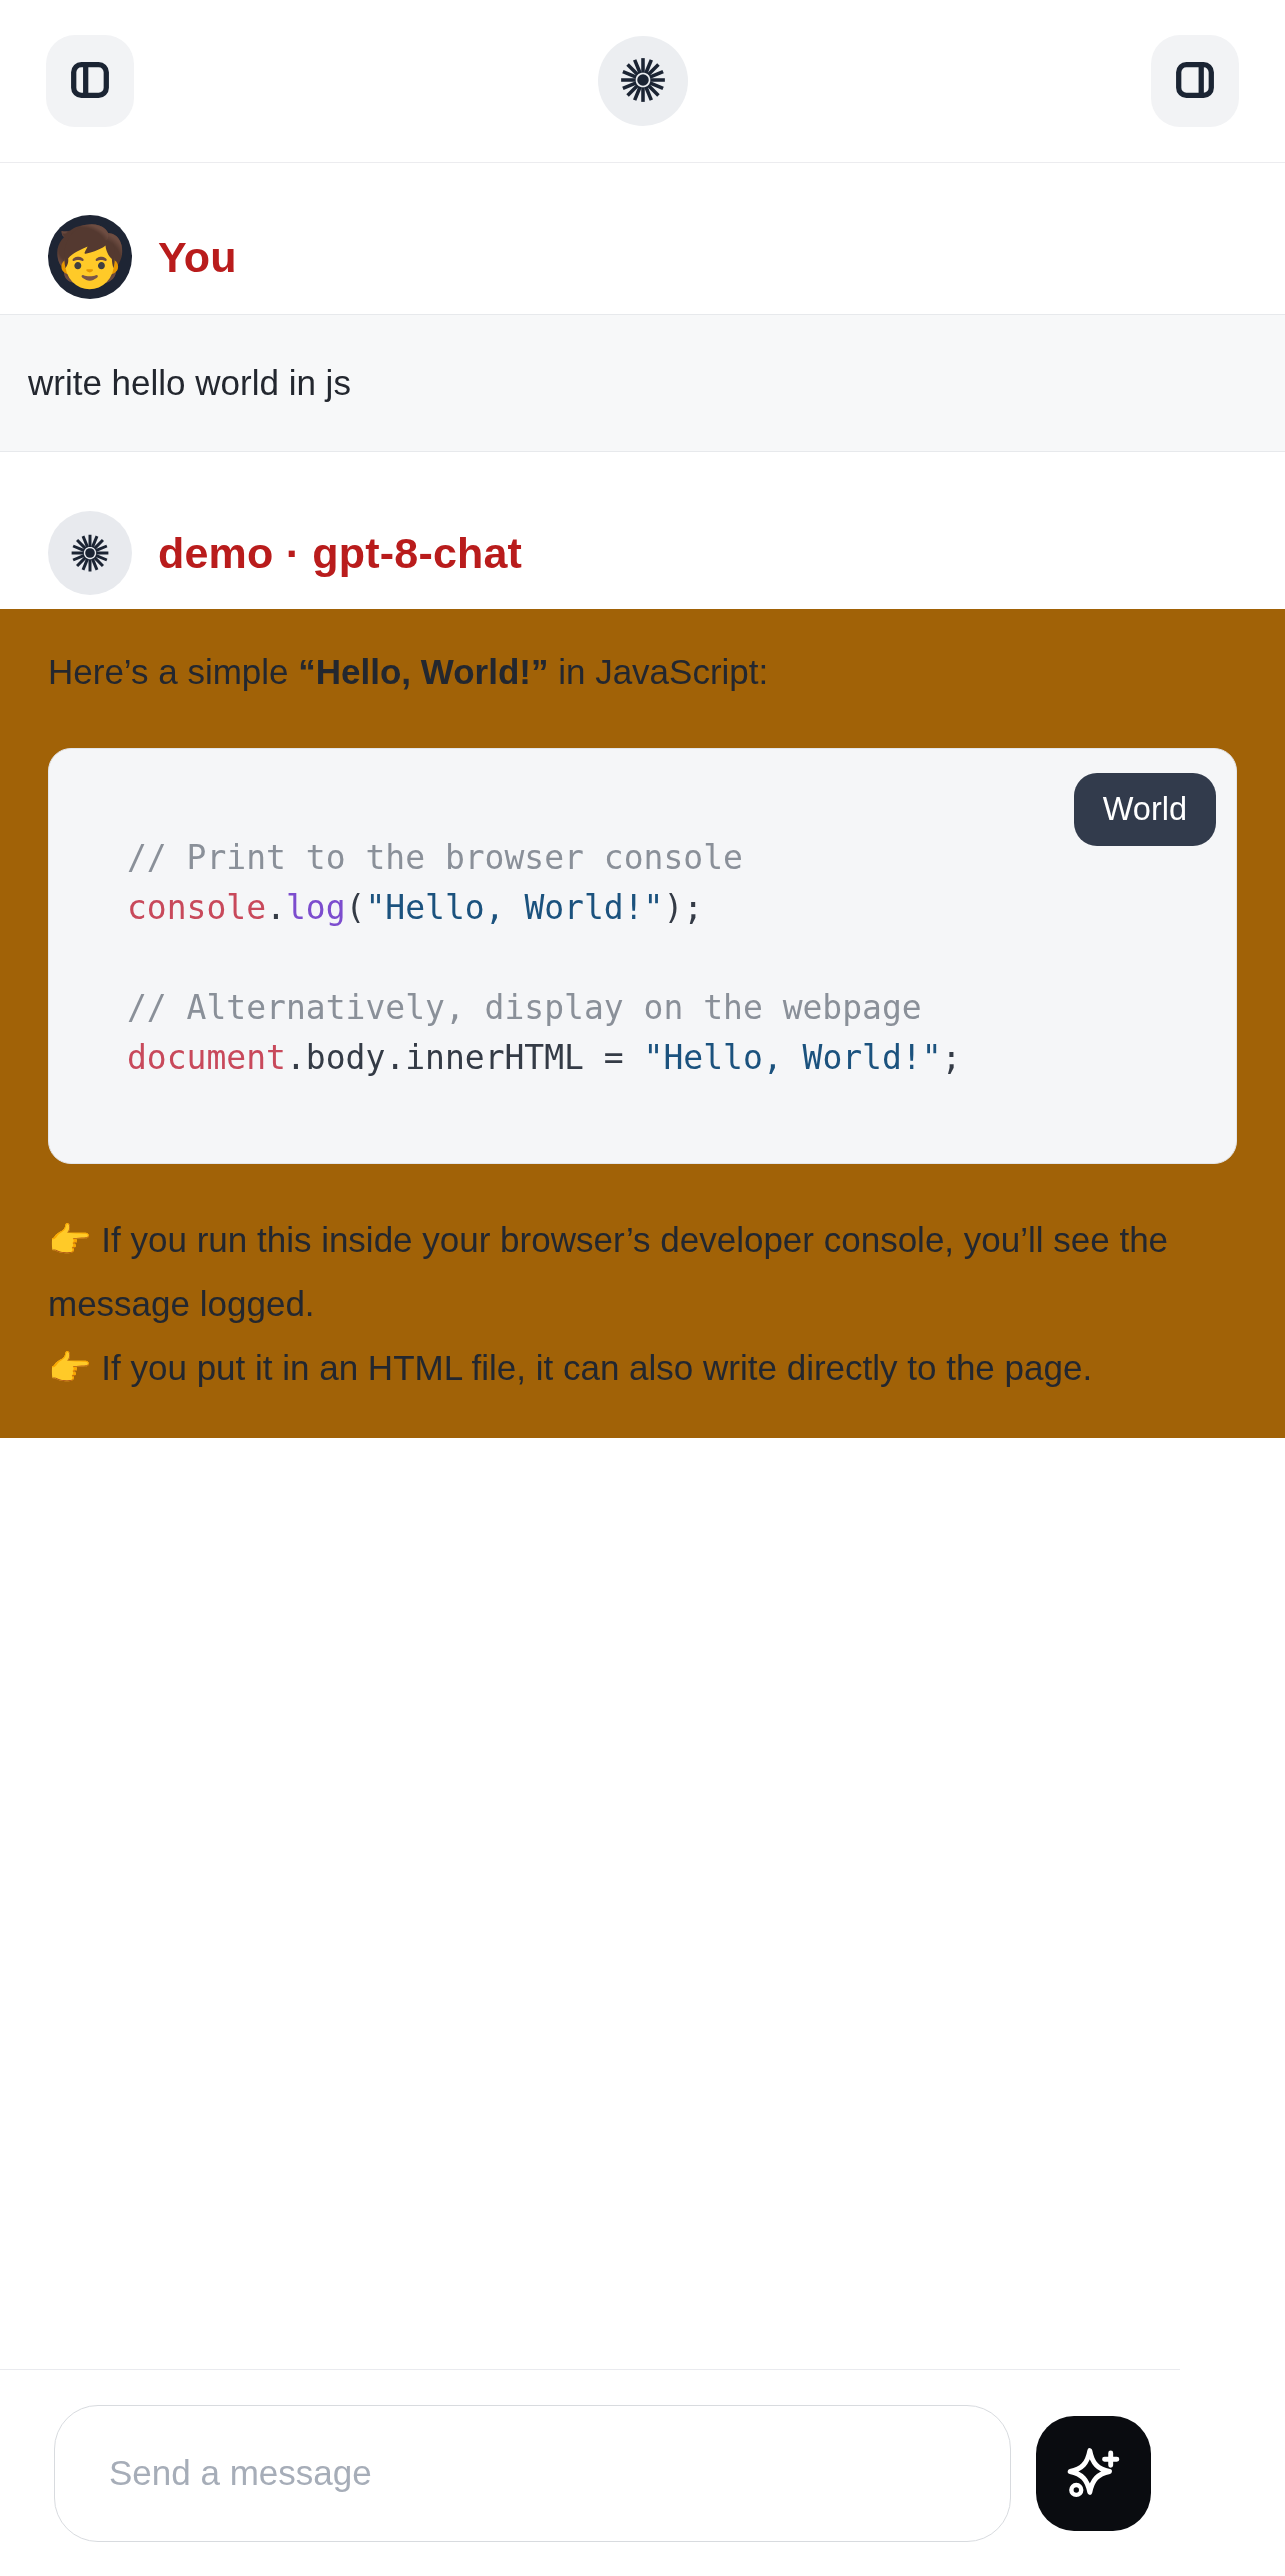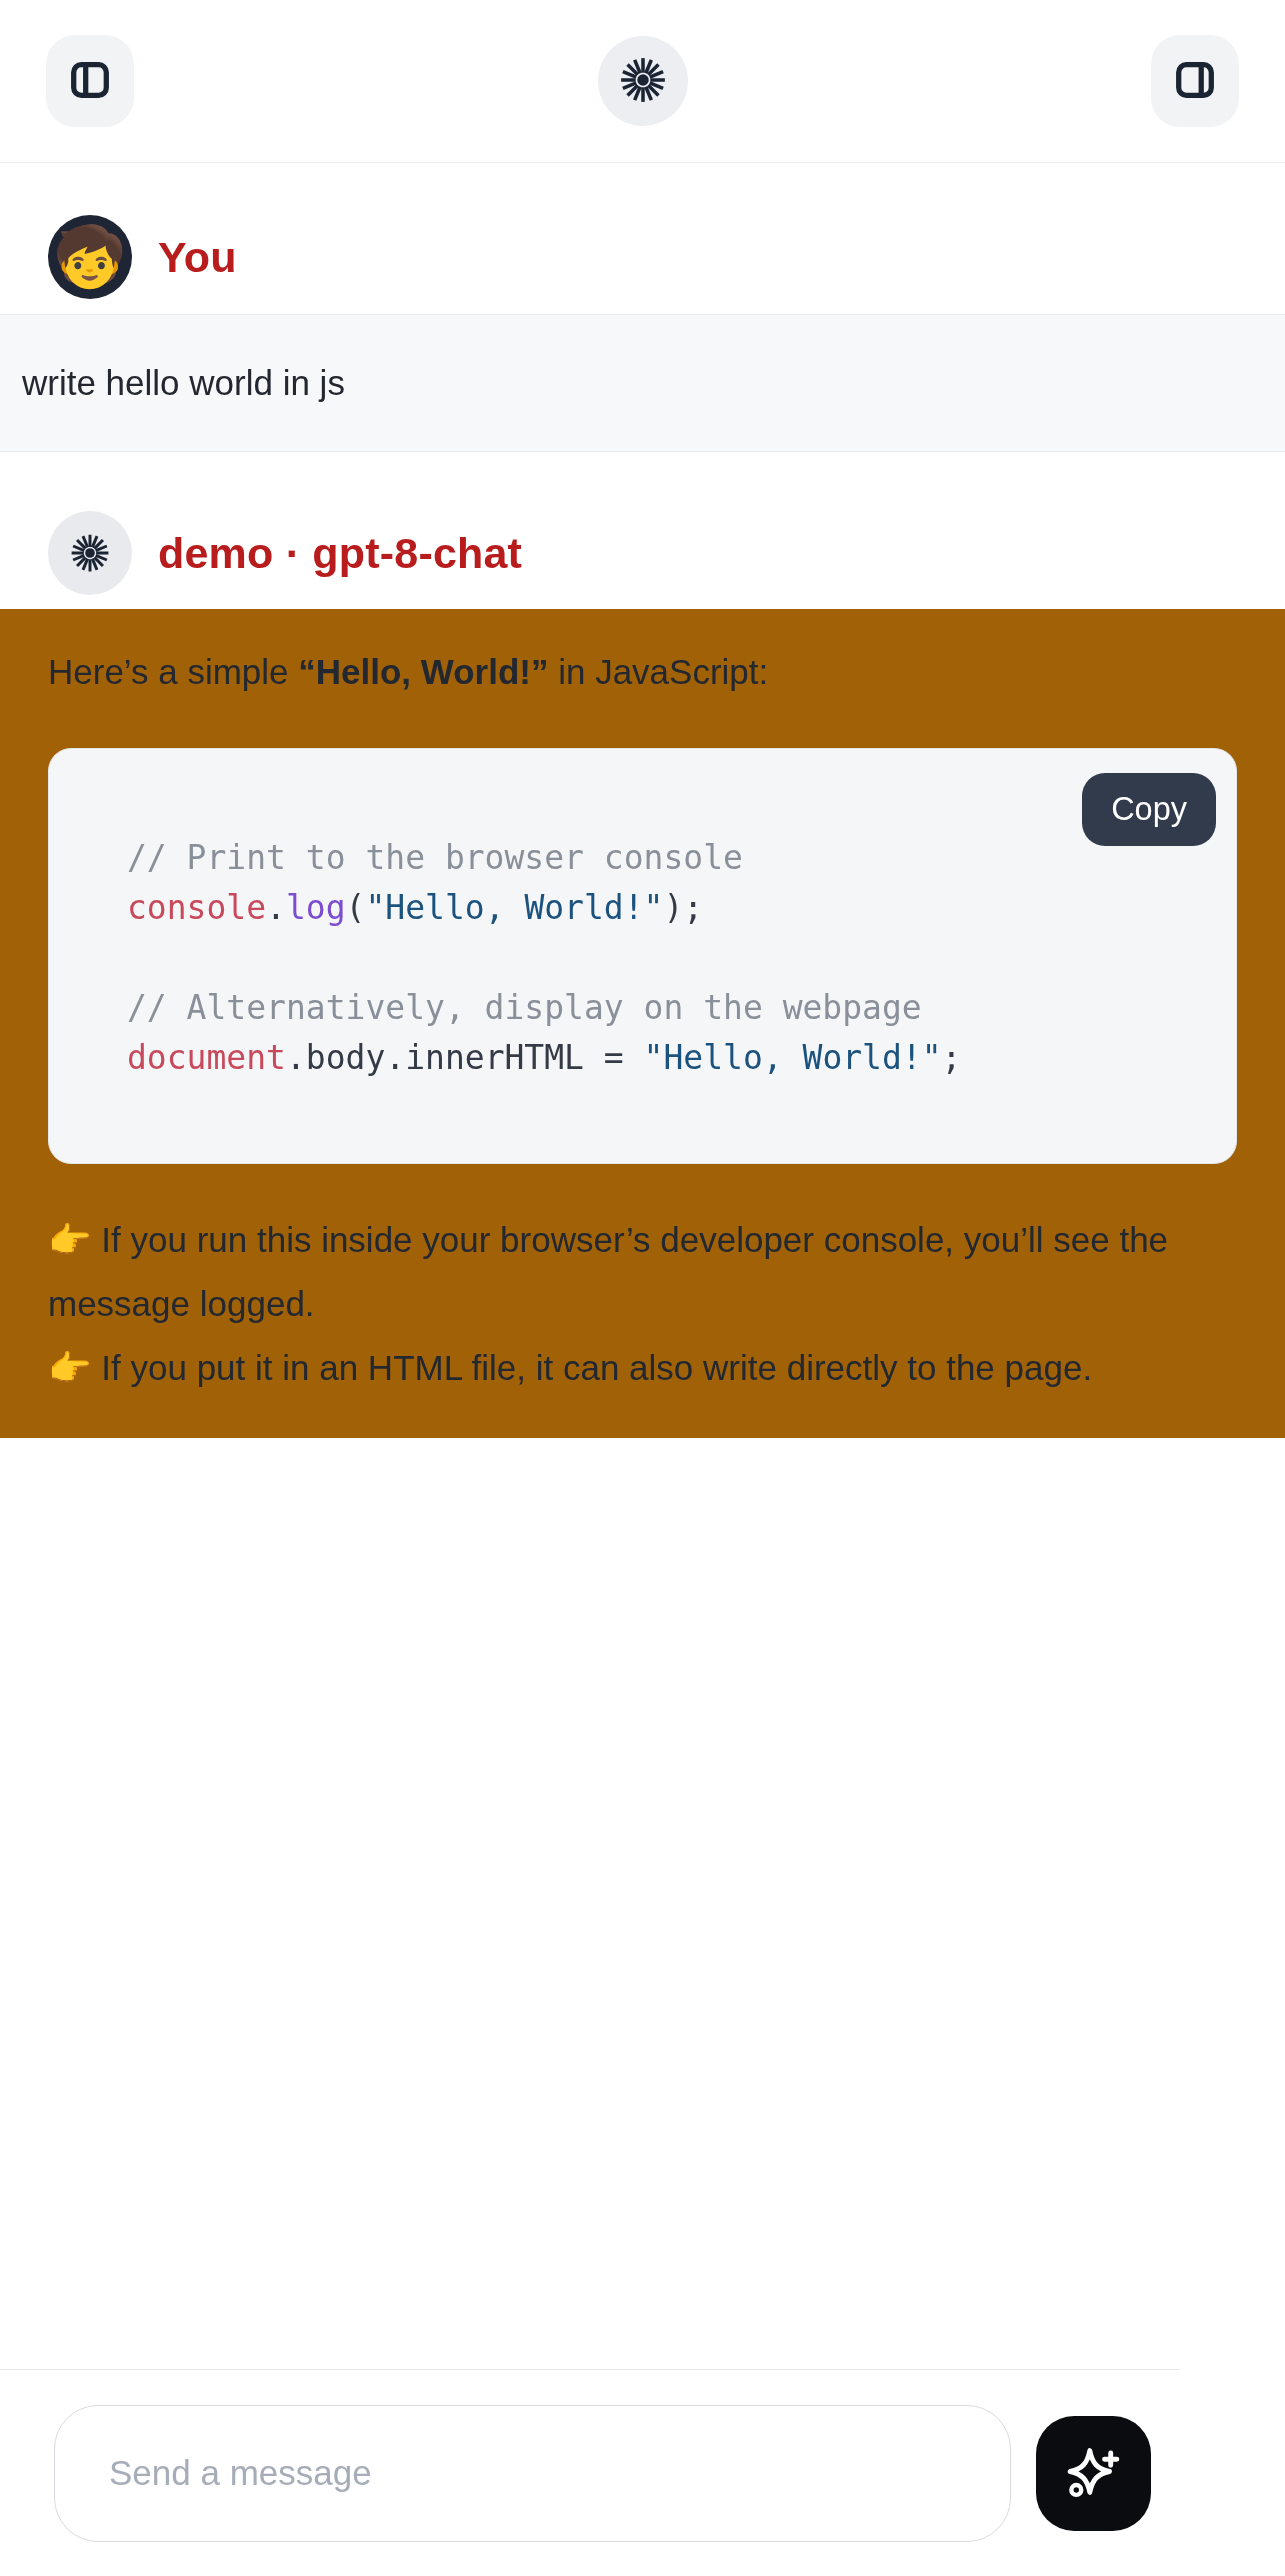--- a/index.html
+++ b/index.html
@@ -62,21 +62,21 @@
     font-size:43px; font-weight:700; color:#b91c1c;
     letter-spacing:0.2px;
   }
 
   
   .user-band{
     margin-top:15.3px;
     background:#f7f8f9;
     border-top:1.9px solid #e7e9ec;
     border-bottom:1.9px solid #e7e9ec;
-    padding:48px 22px;
+    padding:48px 28px;
     font-size:35px; line-height:40px; color:#23272f;
   }
 
   
   .assistant-band{
     margin-top:13.4px;
     background:#a16207;
     padding:31px 48px 38px 48px;
     font-size:35px; line-height:64px; color:#23272f;
   }
@@ -235,21 +235,21 @@
         </svg>
       </span>
     </div>
     <div class="role-label">demo · gpt-8-chat</div>
   </div>
 
   <div class="assistant-band">
     <p><span>Here’s a simple </span><strong>“Hello, World!”</strong><span> in JavaScript:</span></p>
 
     <div class="code-card">
-      <button class="copy-btn">Copy</button>
+      <button class="copy-btn">World</button>
       <div class="code-pre"><div class="code-line"><span class="tok-comment">// Print to the browser console</span></div><div class="code-line"><span class="tok-keyword">console</span><span class="tok-plain">.</span><span class="tok-function">log</span><span class="tok-plain">(</span><span class="tok-string">"Hello, World!"</span><span class="tok-plain">);</span></div><div class="code-line">&nbsp;</div><div class="code-line"><span class="tok-comment">// Alternatively, display on the webpage</span></div><div class="code-line"><span class="tok-keyword">document</span><span class="tok-plain">.body.innerHTML = </span><span class="tok-string">"Hello, World!"</span><span class="tok-plain">;</span></div></div>
     </div>
 
     <div class="para-group">
       <p><span>👉 If you run this inside your browser’s developer console, you’ll see the message logged.</span></p>
       <p><span>👉 If you put it in an HTML file, it can also write directly to the page.</span></p>
     </div>
 
   </div>
 

